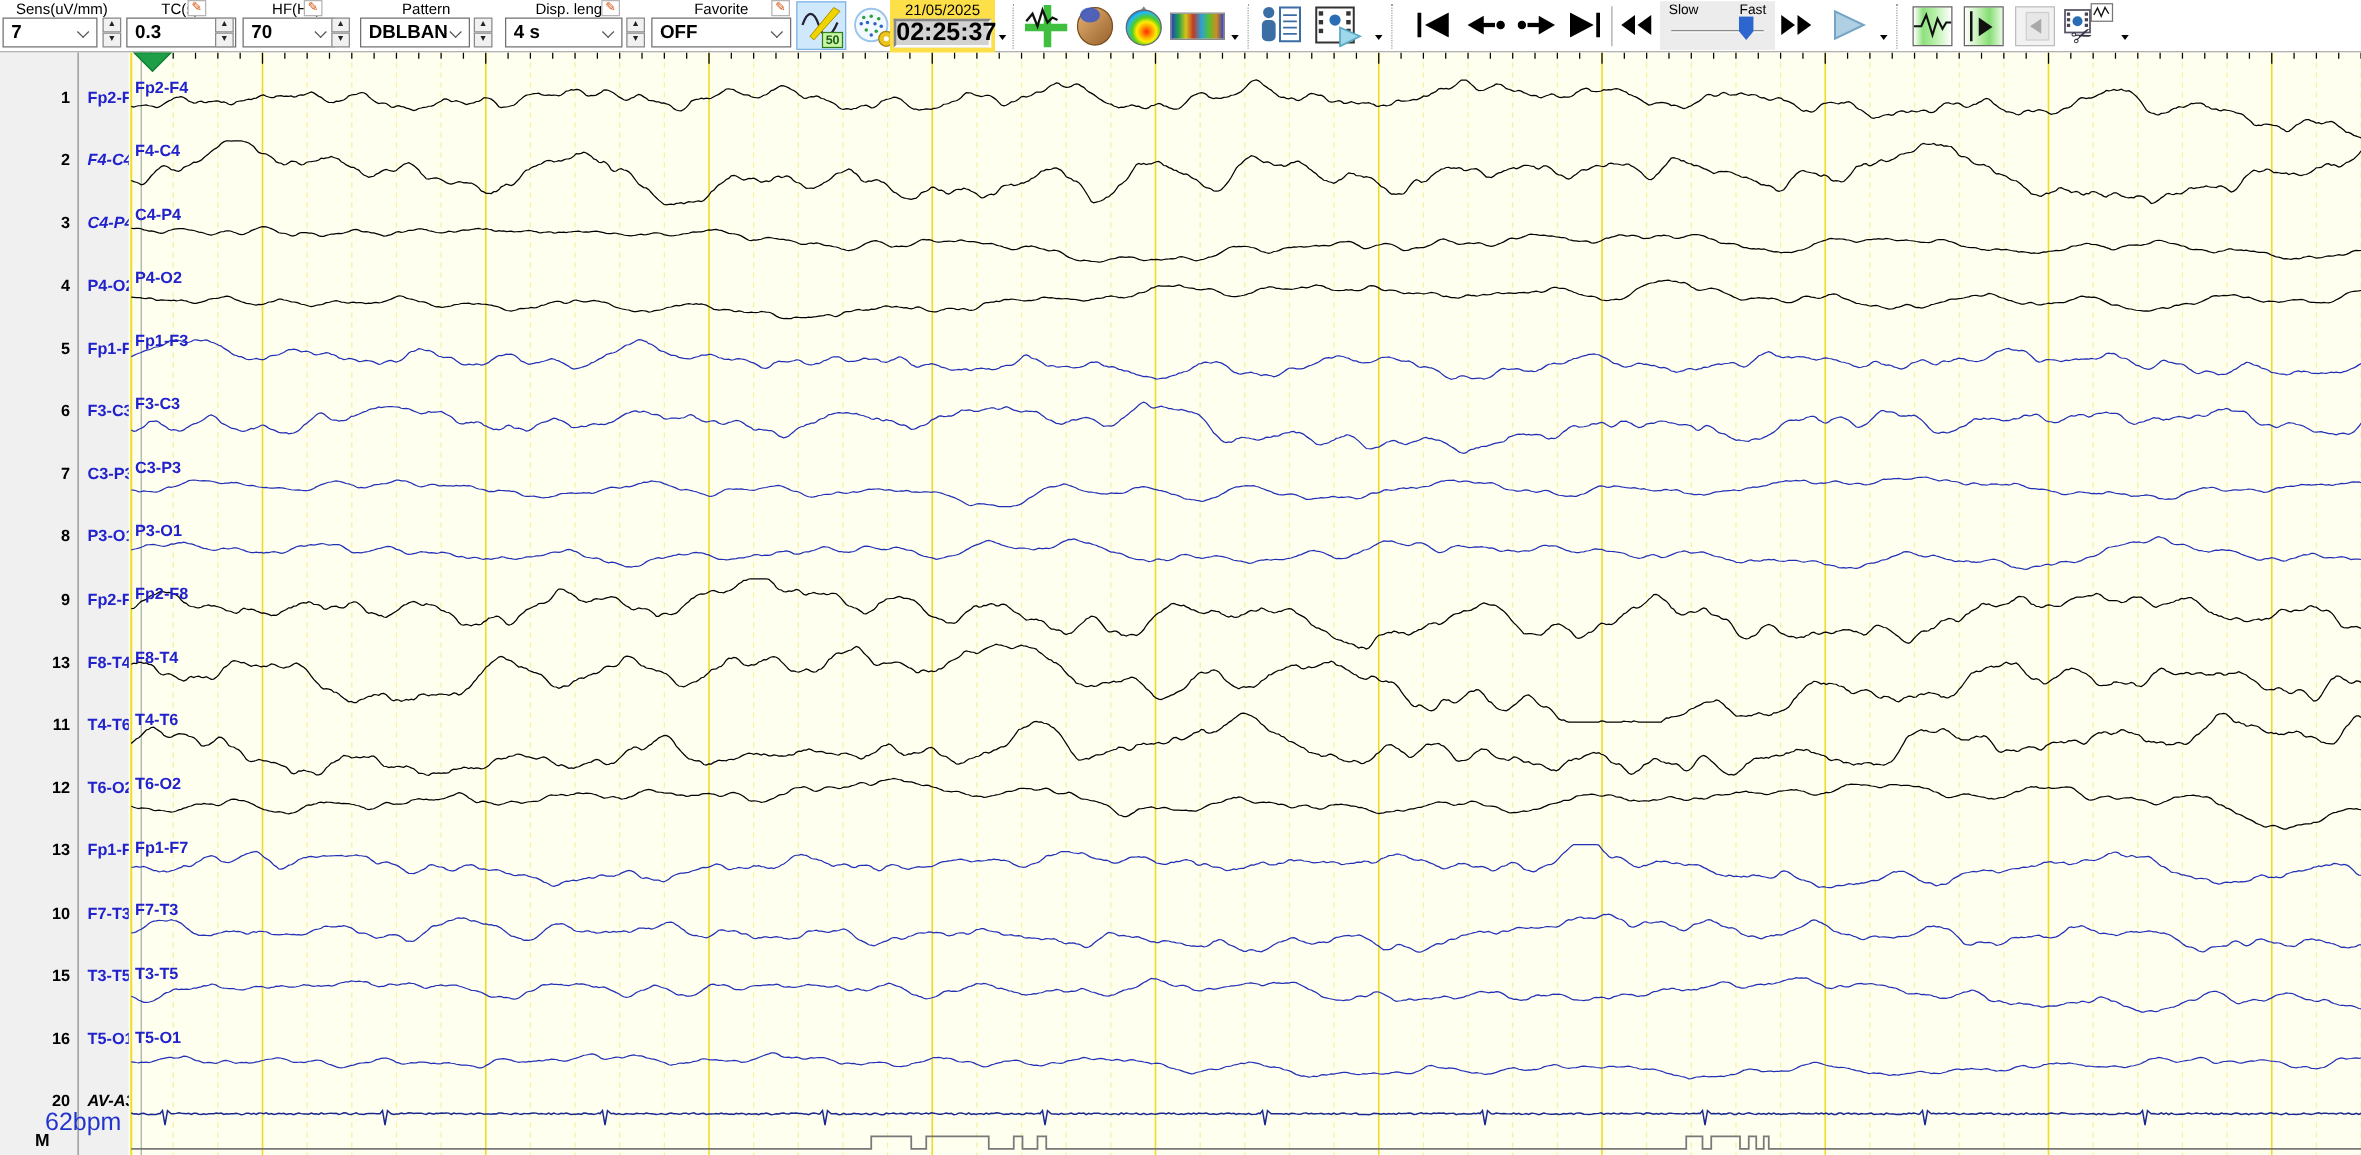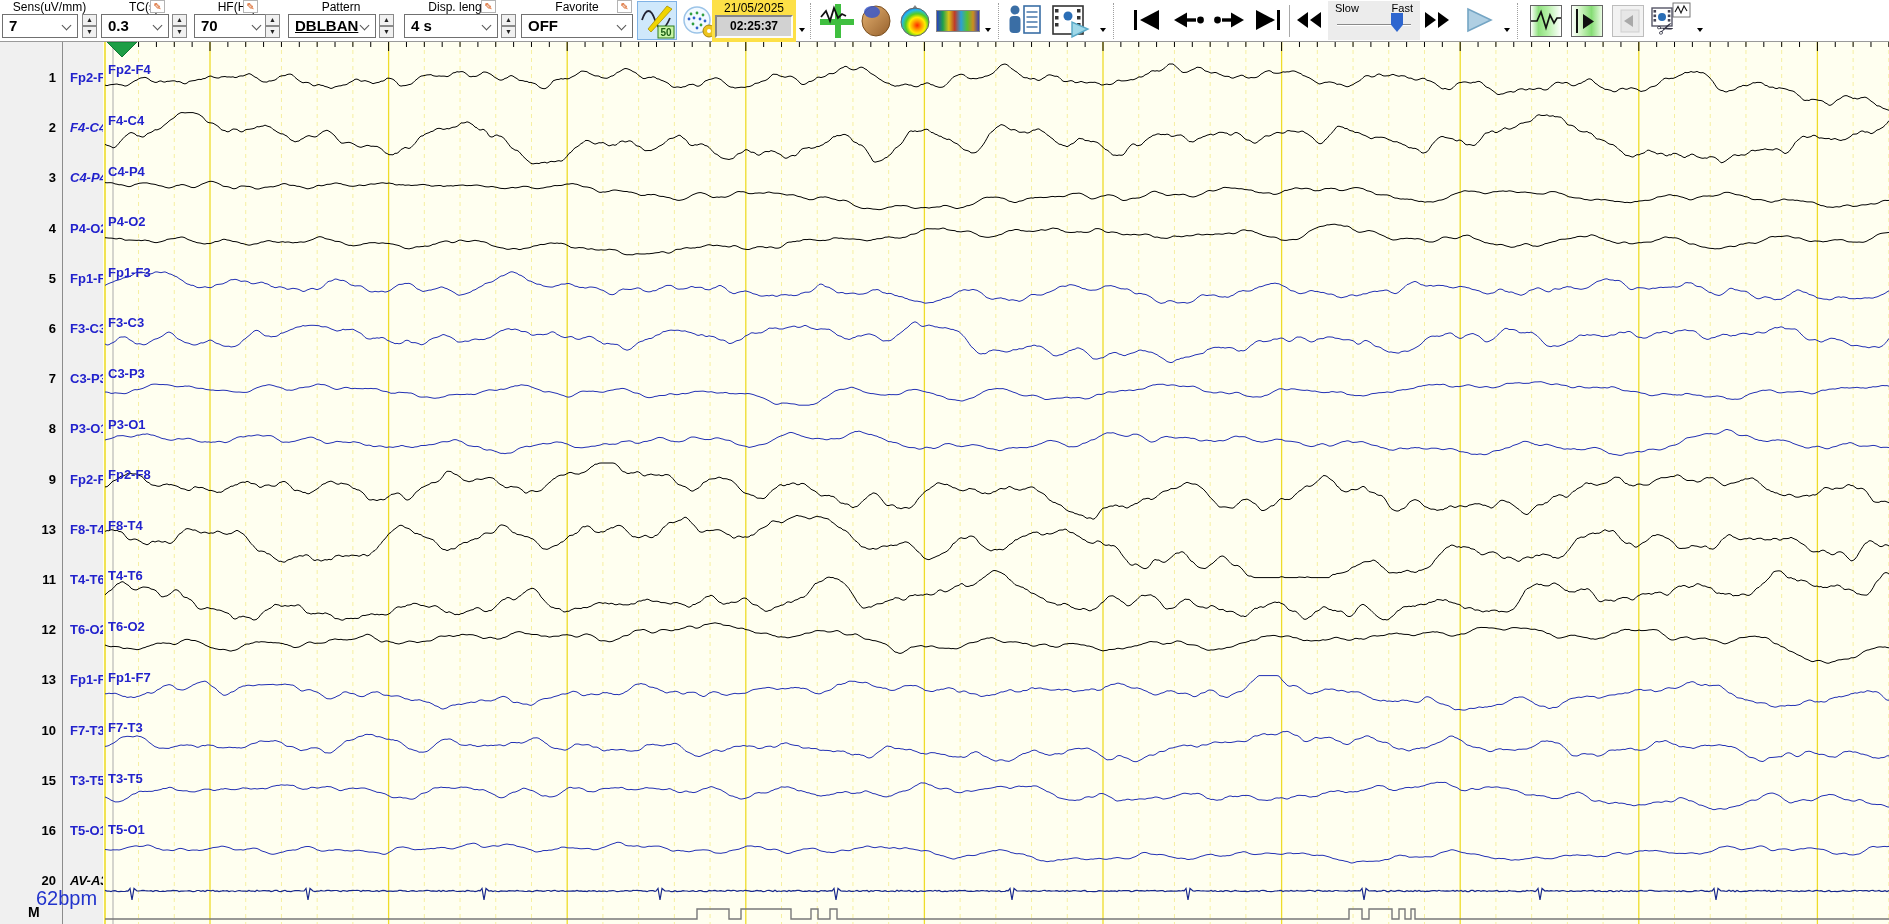--- a/index.html
+++ b/index.html
@@ -10,30 +10,30 @@
   .toolbar{position:absolute;left:0;top:0;width:1889px;height:42px;background:#fff;border-bottom:1px solid #9a9a9a;}
   .combo{position:absolute;top:0;height:41px;}
   .combo .lbl{position:absolute;top:1px;left:0;right:0;height:12px;font-size:12px;line-height:12px;text-align:center;color:#000;white-space:nowrap;}
   .combo .box{position:absolute;top:14px;height:24px;background:#fff;border:1px solid #707070;font-weight:bold;font-size:15px;line-height:22px;padding-left:6px;white-space:nowrap;}
   .chev{position:absolute;right:7px;top:7px;width:7px;height:7px;border-right:1.6px solid #555;border-bottom:1.6px solid #555;transform:rotate(45deg);}
   .spin{position:absolute;top:14px;width:15px;height:24px;}
   .spn{position:absolute;left:0;width:15px;height:12px;background:#f1f1f1;border:1px solid #8a8a8a;font-size:7px;line-height:10px;text-align:center;color:#222;padding:0;}
   .spn.up{top:0;} .spn.dn{top:12px;}
   .pencil{position:absolute;top:0;width:15px;height:13px;background:#fff;border:1px solid #b4b4b4;font-size:10px;line-height:11px;text-align:center;color:#d4500a;}
   .c0{left:2px;width:95px;}   .c0 .box{left:0;width:76px;}  .c0 .spin{left:80px;}
-  .c1{left:101px;width:86px;} .c1 .box{left:0;width:68px;}  .c1 .spin{left:71px;} .c1 .pencil{left:49px;}
+  .c1{left:101px;width:86px;} .c1 .box{left:0;width:88px;}  .c1 .spin{left:71px;} .c1 .pencil{left:49px;}
   .c2{left:194px;width:86px;} .c2 .box{left:0;width:74px;}  .c2 .spin{left:71px;} .c2 .pencil{left:49px;}
-  .c3{left:288px;width:106px;}.c3 .box{left:0;width:88px;text-decoration:underline;}  .c3 .spin{left:91px;}
+  .c3{left:288px;width:106px;}.c3 .box{left:0;width:88px;}  .c3 .spin{left:91px;}
   .c4{left:404px;width:112px;}.c4 .box{left:0;width:94px;}  .c4 .spin{left:97px;} .c4 .pencil{left:77px;}
   .c5{left:521px;width:112px;}.c5 .box{left:0;width:112px;} .c5 .pencil{left:96px;}
   .notch-btn{position:absolute;left:637px;top:1px;width:40px;height:39px;background:#cfe8fb;border:1px solid #7fb2e5;border-radius:0;padding:0;}
   .icon-btn{position:absolute;top:4px;border:none;background:transparent;padding:0;}
   .dt-panel{position:absolute;left:712px;top:0;width:84px;height:58px;background:#fde047;}
   .dt-date{position:absolute;top:1px;left:0;right:0;font-size:12px;text-align:center;}
-  .dt-time{position:absolute;left:3px;right:3px;top:15px;height:23px;background:#d2d2d2;border-top:2px solid #868686;border-left:2px solid #868686;border-bottom:2px solid #fcfcfc;border-right:2px solid #fcfcfc;font-weight:bold;font-size:12px;text-align:center;line-height:19px;}
+  .dt-time{position:absolute;left:3px;right:3px;top:15px;height:23px;background:#d2d2d2;border-top:2px solid #868686;border-left:2px solid #868686;border-bottom:2px solid #fcfcfc;border-right:2px solid #fcfcfc;font-weight:bold;font-size:20px;text-align:center;line-height:19px;}
   .darr{position:absolute;top:28px;width:0;height:0;border-top:4px solid #000;border-left:3.5px solid transparent;border-right:3.5px solid transparent;}
   .sep{position:absolute;top:3px;height:36px;width:0;border-left:1px dotted #9f9f9f;}
   .sep2{position:absolute;top:5px;height:32px;width:0;border-left:1px solid #a8a8a8;}
   .tbtn{position:absolute;top:8px;width:34px;height:26px;background:transparent;border:none;padding:0;}
   .slider-panel{position:absolute;left:1328px;top:1px;width:92px;height:39px;background:#ececec;}
   .sl-lab{position:absolute;top:1px;font-size:11px;color:#000;}
   .sl-track{position:absolute;left:9px;right:9px;top:23px;height:2px;background:#fff;border-top:1px solid #8a8a8a;}
   .sl-handle{position:absolute;left:63px;top:12px;width:12px;height:19px;background:#2e66cf;clip-path:polygon(0 0,100% 0,100% 62%,50% 100%,0 62%);}
   .mbtn{position:absolute;top:5px;width:32px;height:32px;border:1px solid #666;padding:0;}
   .mbtn.wave{left:1530px;background:linear-gradient(90deg,#ffffff 0%,#8ee07e 25%,#b4f0a6 55%,#ffffff 100%);}

